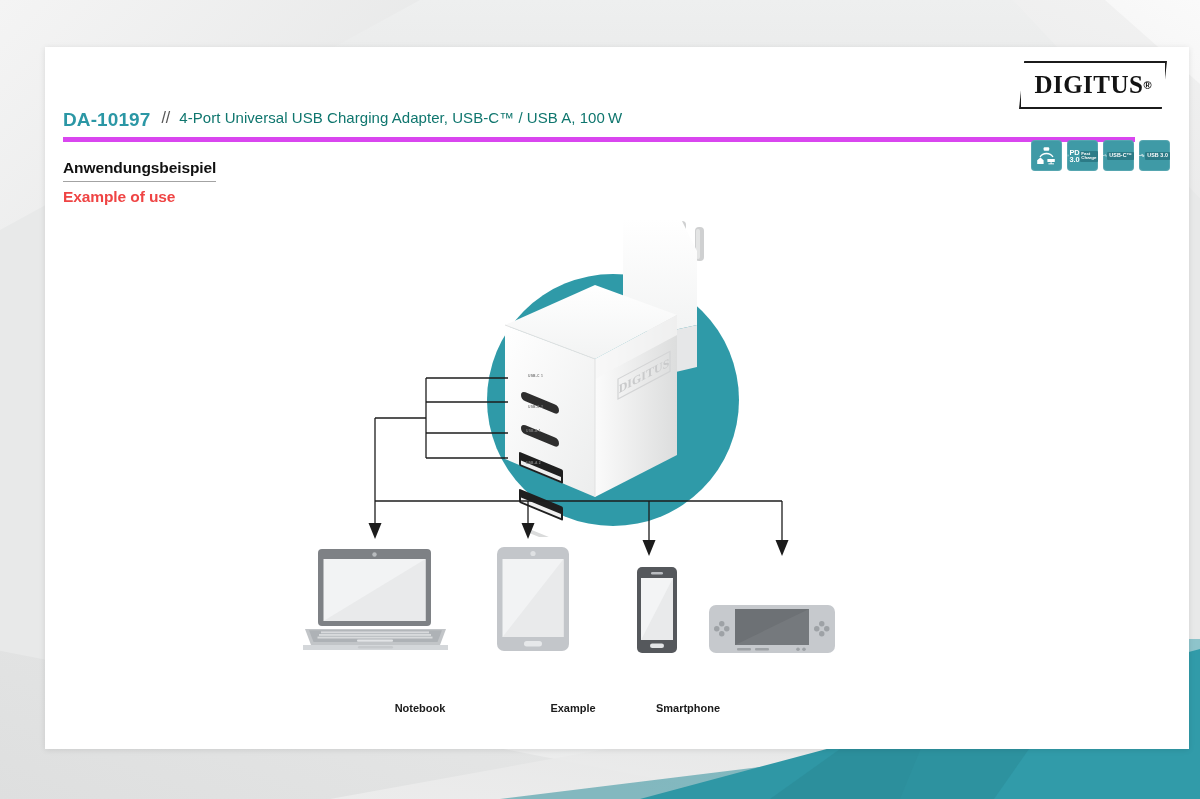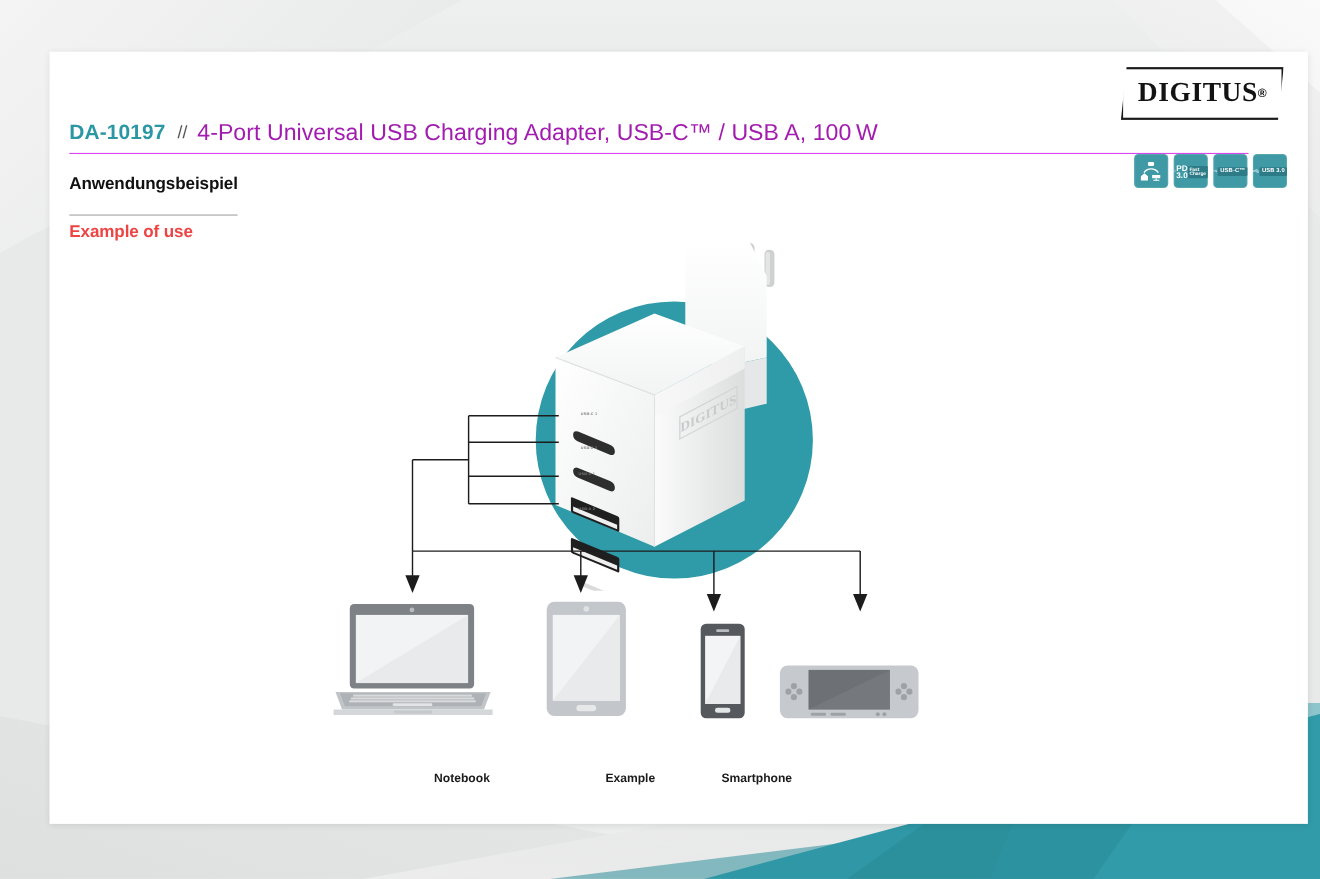--- a/index.html
+++ b/index.html
@@ -50,30 +50,30 @@
   .logo-box{position:absolute;inset:0;border:2px solid #1b1b1b;
     clip-path:polygon(3.5% 0,100% 0,96.5% 100%,0 100%);background:#fff;}
   .logo-inner{position:absolute;inset:0;display:flex;align-items:center;
     justify-content:center;}
   .logo-text{font-weight:bold;font-size:25px;letter-spacing:.5px;color:#131313;
     font-family:"Liberation Serif","DejaVu Serif",serif;}
   .logo-reg{font-size:11px;vertical-align:super;font-weight:bold;}
 
   
   .title-row{position:absolute;left:18px;top:62px;width:1072px;
-    padding-bottom:6px;border-bottom:1px solid #d946ef;
-    display:flex;align-items:center;}
+    padding-bottom:6px;border-bottom:5px solid #d946ef;
+    display:flex;align-items:flex-start;}
   .sku{color:#2b97a5;font-weight:bold;font-size:19px;letter-spacing:.1px;}
   .slashes{color:#555;font-size:16px;margin:0 9px 0 11px;font-weight:400;}
-  .title-text{color:#a21caf;font-size:21px;letter-spacing:.05px;}
+  .title-text{color:#0f766e;font-size:15px;letter-spacing:.05px;}
 
   
   .sec{position:absolute;left:18px;top:112px;}
   .sec-de{font-size:15.5px;font-weight:bold;color:#111;letter-spacing:-.1px;
-    display:inline-block;padding-bottom:18px;border-bottom:1px solid #a3a3a3;}
+    display:inline-block;padding-bottom:4px;border-bottom:1px solid #a3a3a3;}
   .sec-en{font-size:15.5px;font-weight:bold;color:#ef4444;margin-top:6px;
     letter-spacing:-.1px;}
 
   
   .badges{position:absolute;right:19px;top:93px;display:flex;gap:5px;}
   .badge{width:31px;height:31px;border-radius:4px;background:#3f9aa6;
     position:relative;display:flex;flex-direction:row;align-items:center;
     justify-content:center;box-shadow:inset 0 0 0 1px rgba(255,255,255,.12);}
   .badge svg{display:block;}
   .badge-cap{color:#fff;font-size:5.3px;font-weight:bold;letter-spacing:.1px;

